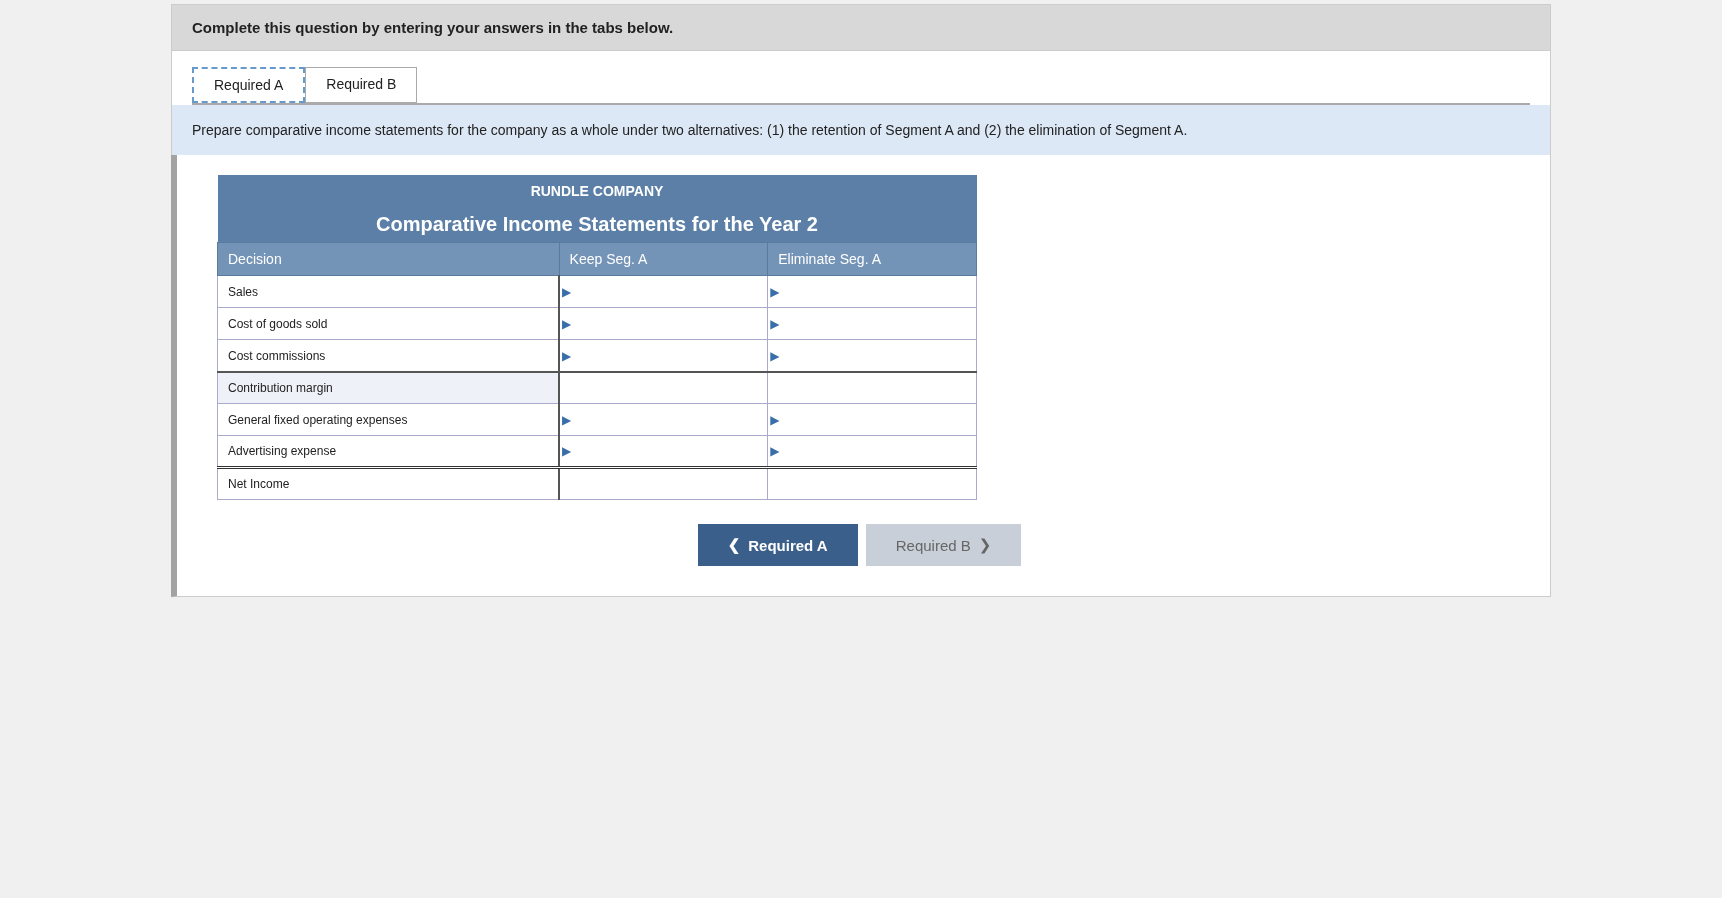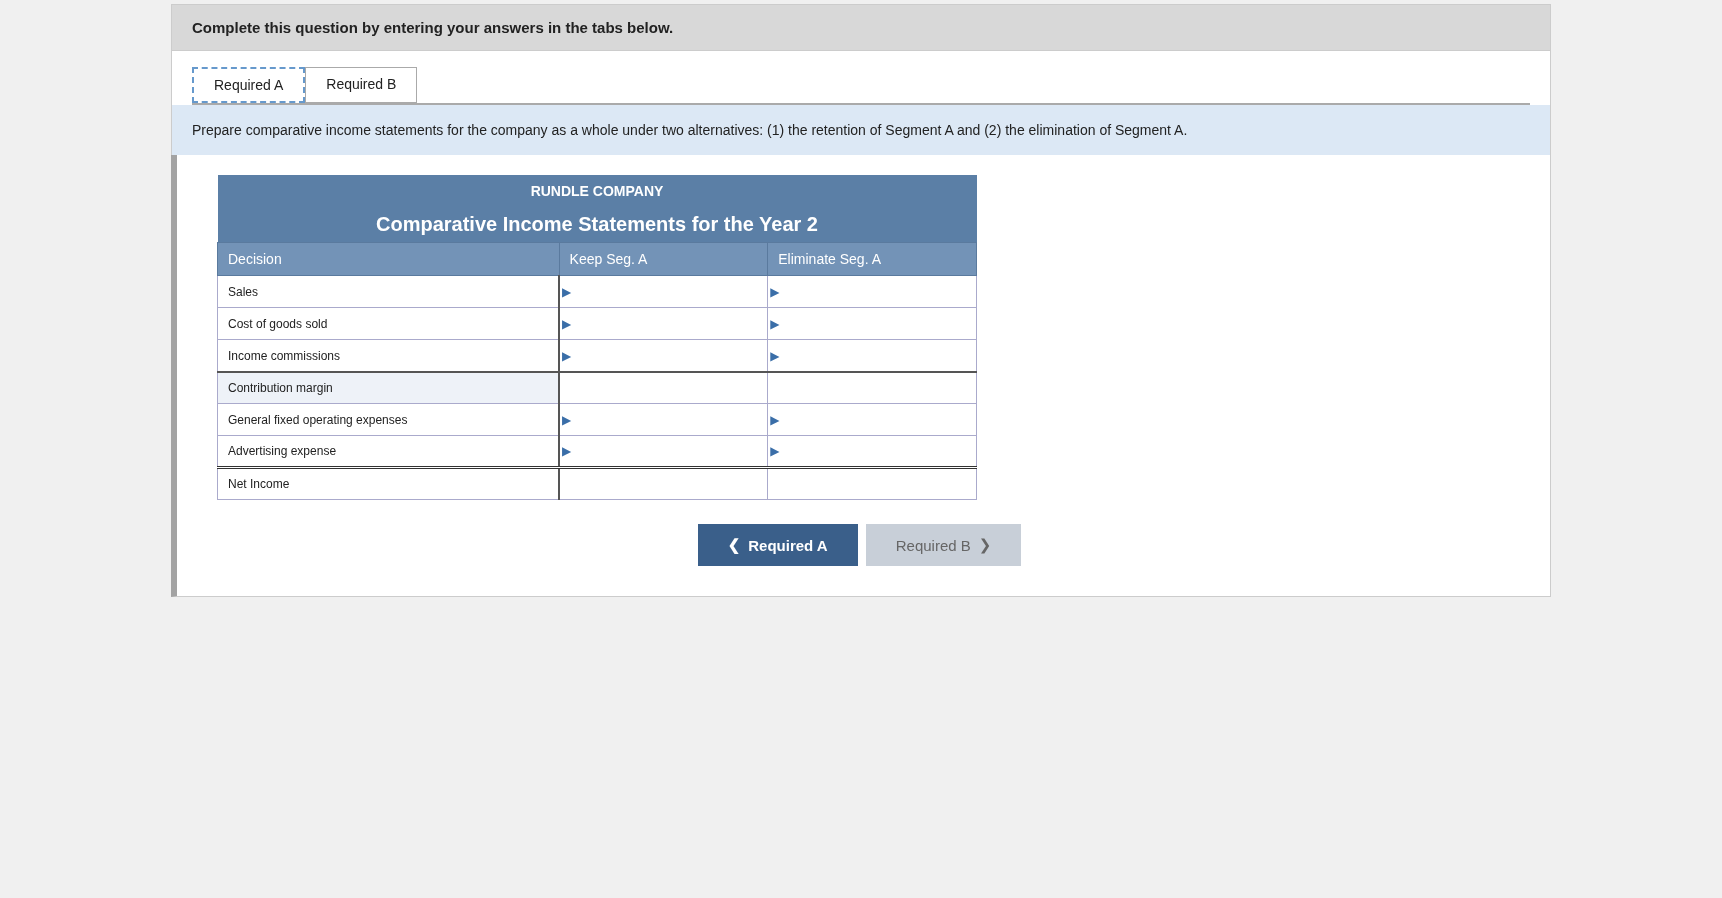--- a/index.html
+++ b/index.html
@@ -219,21 +219,21 @@
               <td class="label-cell">Sales</td>
               <td class="input-cell"><span class="arrow-indicator">▶</span><input type="text" style="padding-left: 18px;"></td>
               <td class="input-cell"><span class="arrow-indicator">▶</span><input type="text" style="padding-left: 18px;"></td>
             </tr>
             <tr class="data-row">
               <td class="label-cell">Cost of goods sold</td>
               <td class="input-cell"><span class="arrow-indicator">▶</span><input type="text" style="padding-left: 18px;"></td>
               <td class="input-cell"><span class="arrow-indicator">▶</span><input type="text" style="padding-left: 18px;"></td>
             </tr>
             <tr class="data-row">
-              <td class="label-cell">Income commissions</td>
+              <td class="label-cell">Cost commissions</td>
               <td class="input-cell"><span class="arrow-indicator">▶</span><input type="text" style="padding-left: 18px;"></td>
               <td class="input-cell"><span class="arrow-indicator">▶</span><input type="text" style="padding-left: 18px;"></td>
             </tr>
             <tr class="data-row subtotal-row">
               <td class="label-cell">Contribution margin</td>
               <td class="input-cell"></td>
               <td class="input-cell"></td>
             </tr>
             <tr class="data-row">
               <td class="label-cell">General fixed operating expenses</td>

